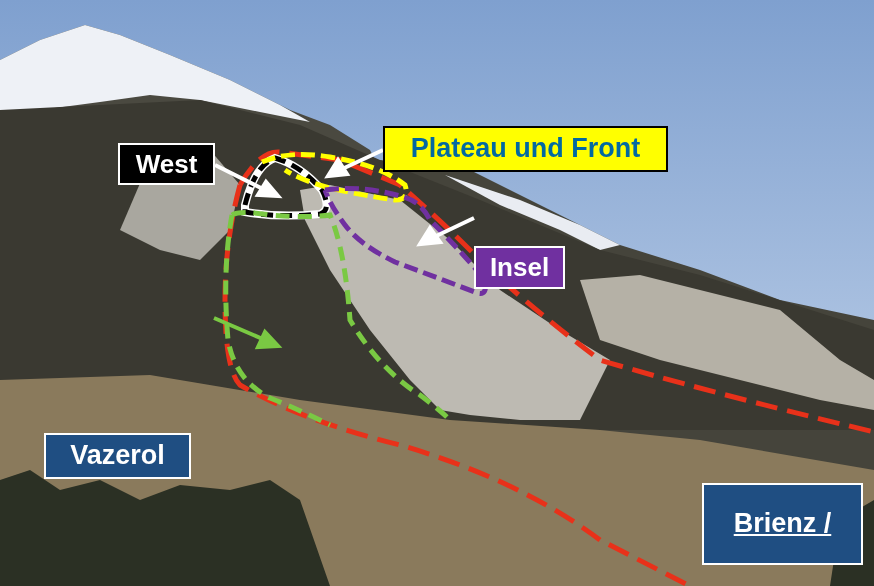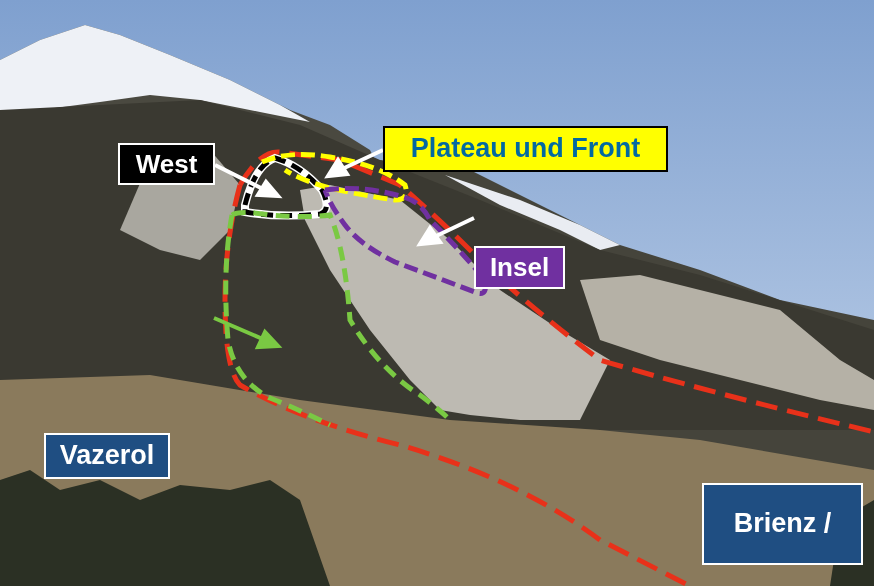--- a/index.html
+++ b/index.html
@@ -4,22 +4,22 @@
 <style>
   html,body{margin:0;padding:0;}
   body{width:874px;height:586px;overflow:hidden;font-family:"Liberation Sans",sans-serif;}
   .scene{position:relative;width:874px;height:586px;overflow:hidden;background:linear-gradient(#7fa0cf,#a9c0e0 55%,#b9cbe3);}
   svg.bg{position:absolute;left:0;top:0;}
   .label{position:absolute;font-weight:bold;display:flex;align-items:center;justify-content:center;box-sizing:border-box;text-align:center;line-height:1.1;}
   .lbl-west{left:118px;top:143px;width:97px;height:42px;background:#000;color:#fff;border:2px solid #fff;font-size:26px;}
   .lbl-plateau{left:383px;top:126px;width:285px;height:46px;background:#ffff00;color:#0369a1;border:2px solid #000;font-size:27px;}
   .lbl-insel{left:474px;top:198px;width:91px;height:43px;background:#7030a0;color:#fff;border:2px solid #fff;font-size:26px;margin-top:48px;}
   .lbl-ruecken{left:67px;top:293px;width:147px;height:46px;background:#7ac943;color:#000;border:2px solid #1b2b4a;font-size:27px;}
-  .lbl-vazerol{left:44px;top:433px;width:126px;height:46px;background:#1f4e82;color:#fff;border:2px solid #fff;font-size:27px;}
-  .lbl-brienz{left:702px;top:483px;width:161px;height:82px;background:#1f4e82;color:#fff;border:2px solid #fff;font-size:27px;flex-direction:column;}
+  .lbl-vazerol{left:44px;top:433px;width:147px;height:46px;background:#1f4e82;color:#fff;border:2px solid #fff;font-size:27px;}
+  .lbl-brienz{left:702px;top:483px;width:161px;height:82px;background:#1f4e82;color:#fff;border:2px solid #fff;font-size:27px;flex-direction:column;text-decoration:underline;}
 </style>
 </head>
 <body>
 
 <div class="scene">
   <svg class="bg" width="874" height="586" viewBox="0 0 874 586">
 
     <polygon points="380,160 470,170 560,215 620,245 700,270 780,300 874,320 874,586 0,586 0,300" fill="#45443b"></polygon>
 
     <polygon points="0,60 40,40 85,25 120,35 170,55 230,80 290,110 330,125 370,150 380,170 0,200" fill="#4a4940"></polygon>

